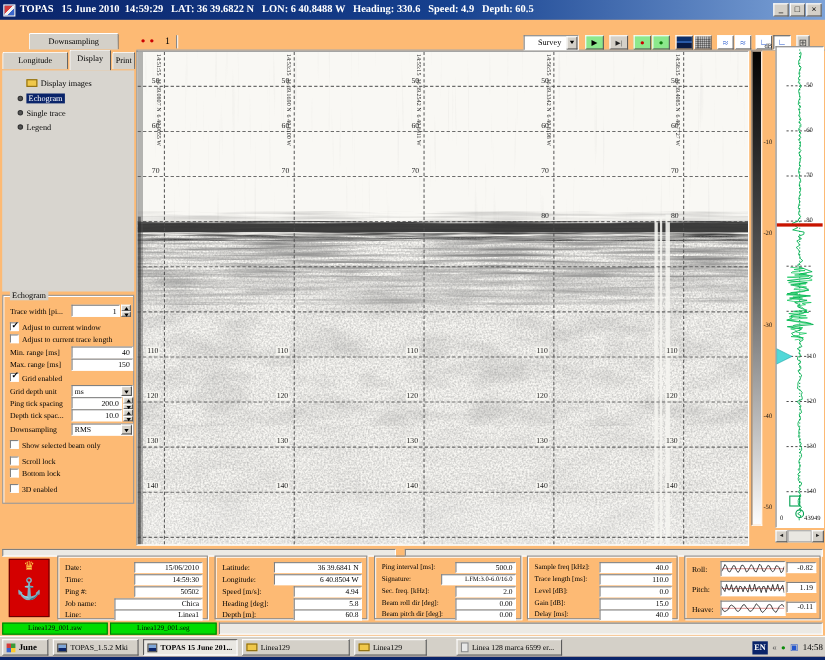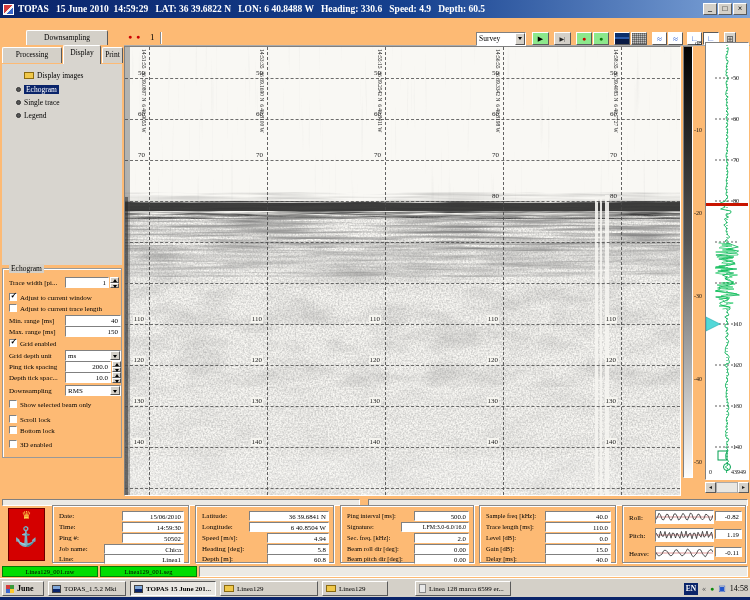--- a/index.html
+++ b/index.html
@@ -101,21 +101,21 @@
       <span class="winbtn">×</span>
     </span>
   </div>
 
 
   <div class="abs" style="left:124px;top:30px;width:626px;height:16px;border-bottom:1px solid #aaa;">
     <span class="abs" style="left:4px;top:3px;color:#cc0000;font-size:7px;letter-spacing:1px;">● ●</span>
     <span class="abs" style="left:26px;top:2px;font-size:9px;">1</span>
     <span class="abs" style="left:36px;top:2px;width:1px;height:12px;background:#888;box-shadow:1px 0 0 #fff;"></span>
   </div>
-  <span class="abs fbox" style="left:476px;top:32px;width:50px;height:14px;text-align:left;padding-left:2px;font-size:7.5px;background:#fff;">
+  <span class="abs fbox" style="left:476px;top:32px;width:50px;height:14px;text-align:left;padding-left:12px;font-size:7.5px;background:#fff;">
     <span>Survey</span>
     <span class="dd" style="height:12px;"></span>
   </span>
   <span class="tbtn green" style="left:532px;width:17px;">
       <span style="color:#000;">▶</span>
     </span>
   <span class="tbtn" style="left:554px;width:17px;">
       <span style="color:#222;font-size:6px;">▶|</span>
     </span>
   <span class="tbtn green" style="left:576px;width:16px;">
@@ -140,21 +140,21 @@
       <span style="color:#2255cc;font-size:8px;font-weight:bold;">∟</span>
     </span>
   <span class="tbtn pressed" style="left:703px;width:16px;background:#fff;">
       <span style="color:#2255cc;font-size:8px;font-weight:bold;">∟</span>
     </span>
   <span class="tbtn" style="left:724px;width:12px;">
       <span style="font-size:9px;color:#444;">⊞</span>
     </span>
 
   <span class="tab" style="left:26px;top:30px;width:82px;height:15px;"><span>Downsampling</span></span>
-  <span class="tab" style="left:2px;top:47px;width:60px;height:16px;"><span>Processing</span></span>
+  <span class="tab" style="left:2px;top:47px;width:60px;height:16px;"><span>Longitude</span></span>
   <span class="tab" style="left:63px;top:45px;width:38px;height:19px;background:#d8d5cf;z-index:2;"><span>Display</span></span>
   <span class="tab" style="left:102px;top:47px;width:21px;height:16px;"><span>Print</span></span>
 
   <div class="abs" id="tree">
     <div class="treerow" style="top:6px;padding-left:16px;">
       <span class="folder"></span>
       <span>Display images</span>
     </div>
     <div class="treerow" style="top:20px;">
       <span class="bullet"></span>

